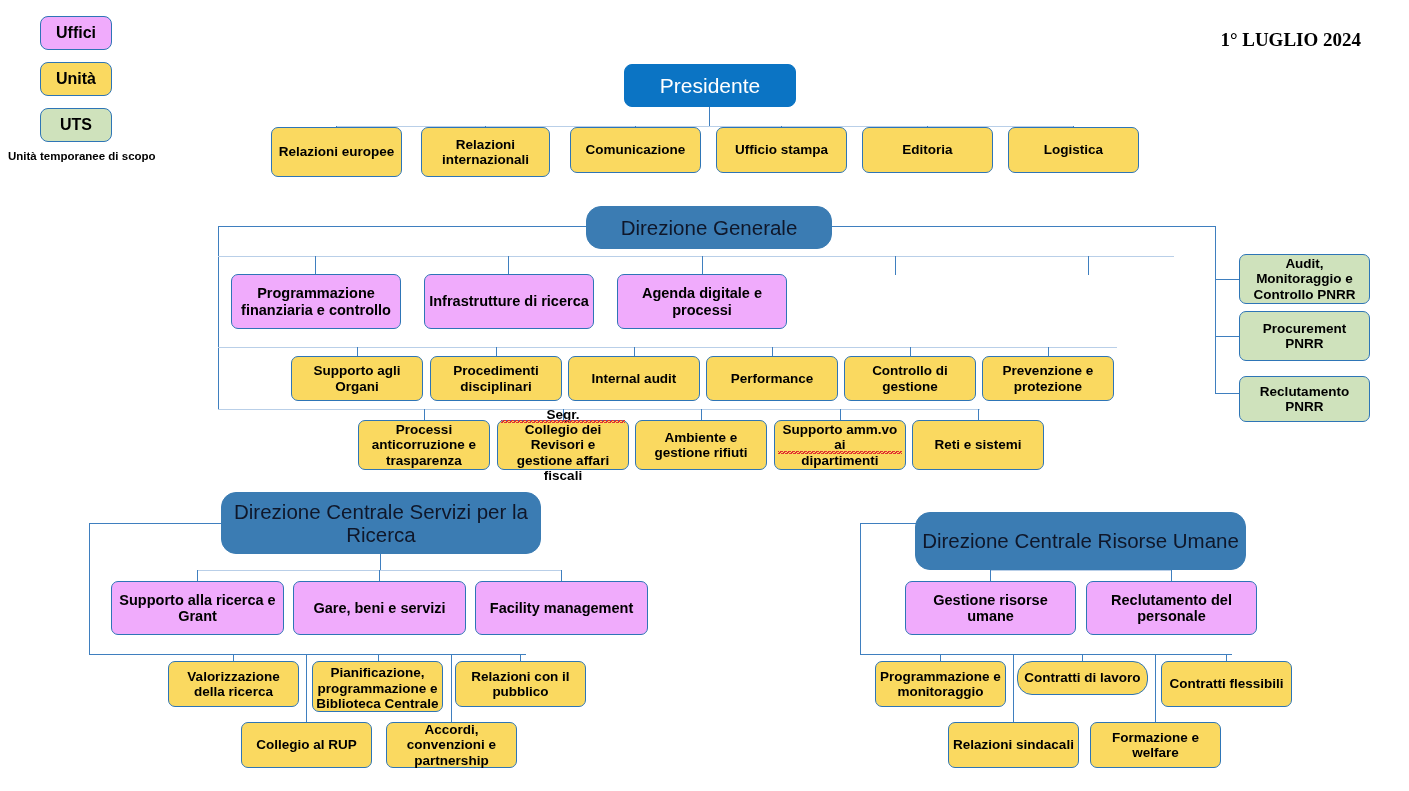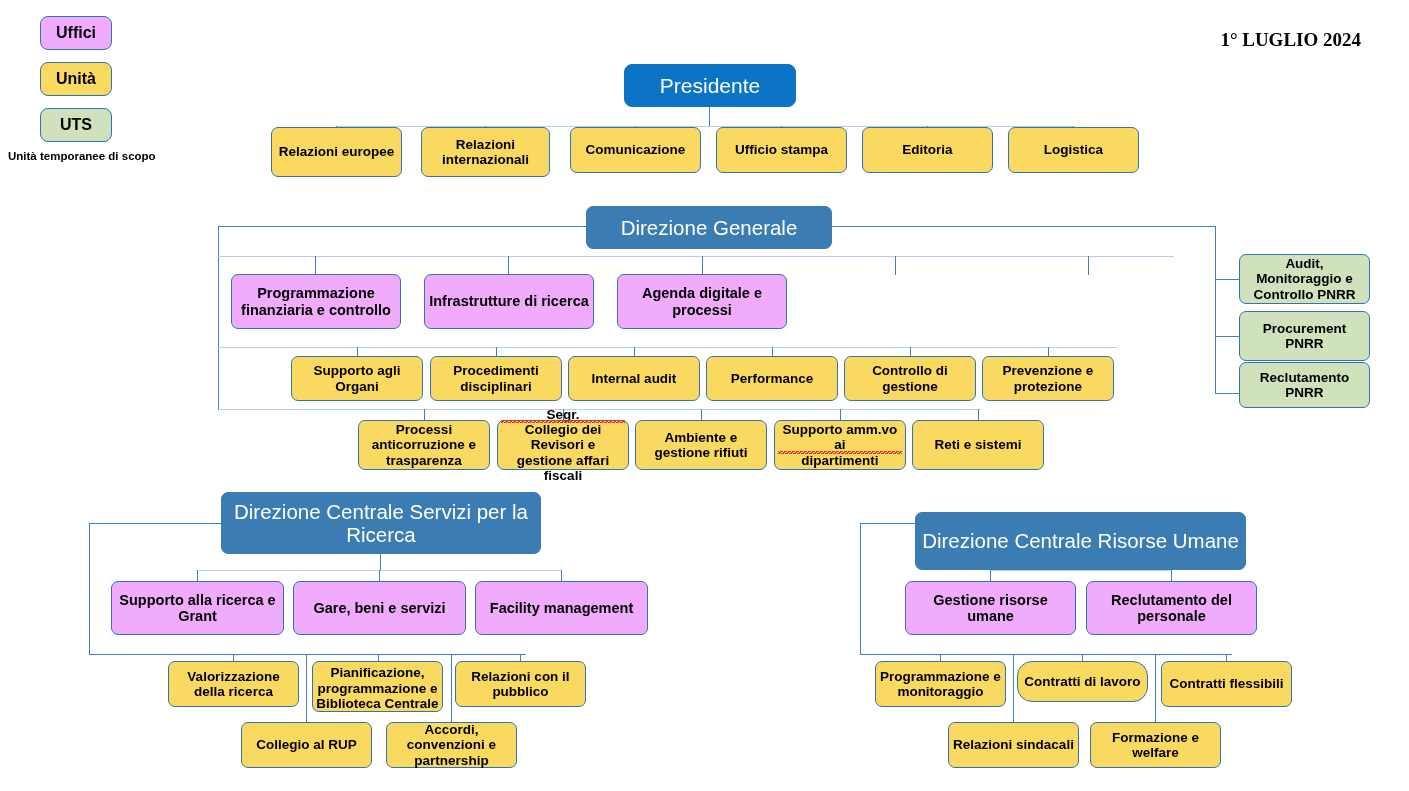--- a/index.html
+++ b/index.html
@@ -8,22 +8,22 @@
   #stage{position:absolute;left:0;top:0;width:1409px;height:791px;}
 
   
   .node{position:absolute;box-sizing:border-box;border:1.3px solid #2e75b6;
         border-radius:7px;display:flex;align-items:center;justify-content:center;
         text-align:center;line-height:1.13;z-index:3;}
   .node span{display:block;padding:0 3px;}
 
   .lead{background:#0b74c4;color:#fff;font-size:21px;font-weight:400;
         border-color:#0b74c4;border-radius:8px;}
-  .lead2{background:#3b7cb3;color:#ffffff;font-size:20.5px;font-weight:400;
-         border-color:#3b7cb3;border-radius:7px;}
+  .lead2{background:#3b7cb3;color:#0f172a;font-size:20.5px;font-weight:400;
+         border-color:#3b7cb3;border-radius:15px;}
   .office{background:#f0abfc;color:#000;font-size:14.5px;font-weight:bold;}
   .unit{background:#fad960;color:#000;font-size:13.5px;font-weight:bold;}
   .uts{background:#cfe2bc;color:#000;font-size:13.5px;font-weight:bold;}
 
   
   .ln{position:absolute;background:#3f7fbf;z-index:1;}
   .lnh{height:1.4px;}
   .lnv{width:1.4px;}
   .lnlight{background:#b9cfe8;}
 
@@ -183,21 +183,21 @@
   <div class="ln lnh" style="left:1215px;top:279px;width:25px;"></div>
   <div class="ln lnh" style="left:1215px;top:336px;width:25px;"></div>
   <div class="ln lnh" style="left:1215px;top:393px;width:25px;"></div>
 
   <div class="node uts" style="left:1239px;top:254px;width:131px;height:50px;">
     <span>Audit, Monitoraggio e Controllo PNRR</span>
   </div>
   <div class="node uts" style="left:1239px;top:311px;width:131px;height:50px;">
     <span>Procurement PNRR</span>
   </div>
-  <div class="node uts" style="left:1239px;top:362px;width:131px;height:46px;">
+  <div class="node uts" style="left:1239px;top:376px;width:131px;height:46px;">
     <span>Reclutamento PNRR</span>
   </div>
 
   <div class="node lead2" style="left:221px;top:492px;width:320px;height:62px;">
     <span>Direzione Centrale Servizi per la Ricerca</span>
   </div>
 
   <div class="ln lnh" style="left:89px;top:523px;width:133px;"></div>
   <div class="ln lnv" style="left:89px;top:523px;height:131px;"></div>
 
@@ -262,21 +262,21 @@
   <div class="ln lnh" style="left:860px;top:654px;width:372px;"></div>
   <div class="ln lnv" style="left:940px;top:654px;height:7px;"></div>
   <div class="ln lnv" style="left:1082px;top:654px;height:7px;"></div>
   <div class="ln lnv" style="left:1226px;top:654px;height:7px;"></div>
   <div class="ln lnv" style="left:1013px;top:654px;height:68px;"></div>
   <div class="ln lnv" style="left:1155px;top:654px;height:68px;"></div>
 
   <div class="node unit" style="left:875px;top:661px;width:131px;height:46px;">
     <span>Programmazione e monitoraggio</span>
   </div>
-  <div class="node unit" style="left:1017px;top:661px;width:131px;height:41px;border-radius:15px;">
+  <div class="node unit" style="left:1017px;top:661px;width:131px;height:34px;border-radius:15px;">
     <span>Contratti di lavoro</span>
   </div>
   <div class="node unit" style="left:1161px;top:661px;width:131px;height:46px;">
     <span>Contratti flessibili</span>
   </div>
   <div class="node unit" style="left:948px;top:722px;width:131px;height:46px;">
     <span>Relazioni sindacali</span>
   </div>
   <div class="node unit" style="left:1090px;top:722px;width:131px;height:46px;">
     <span>Formazione e welfare</span>

